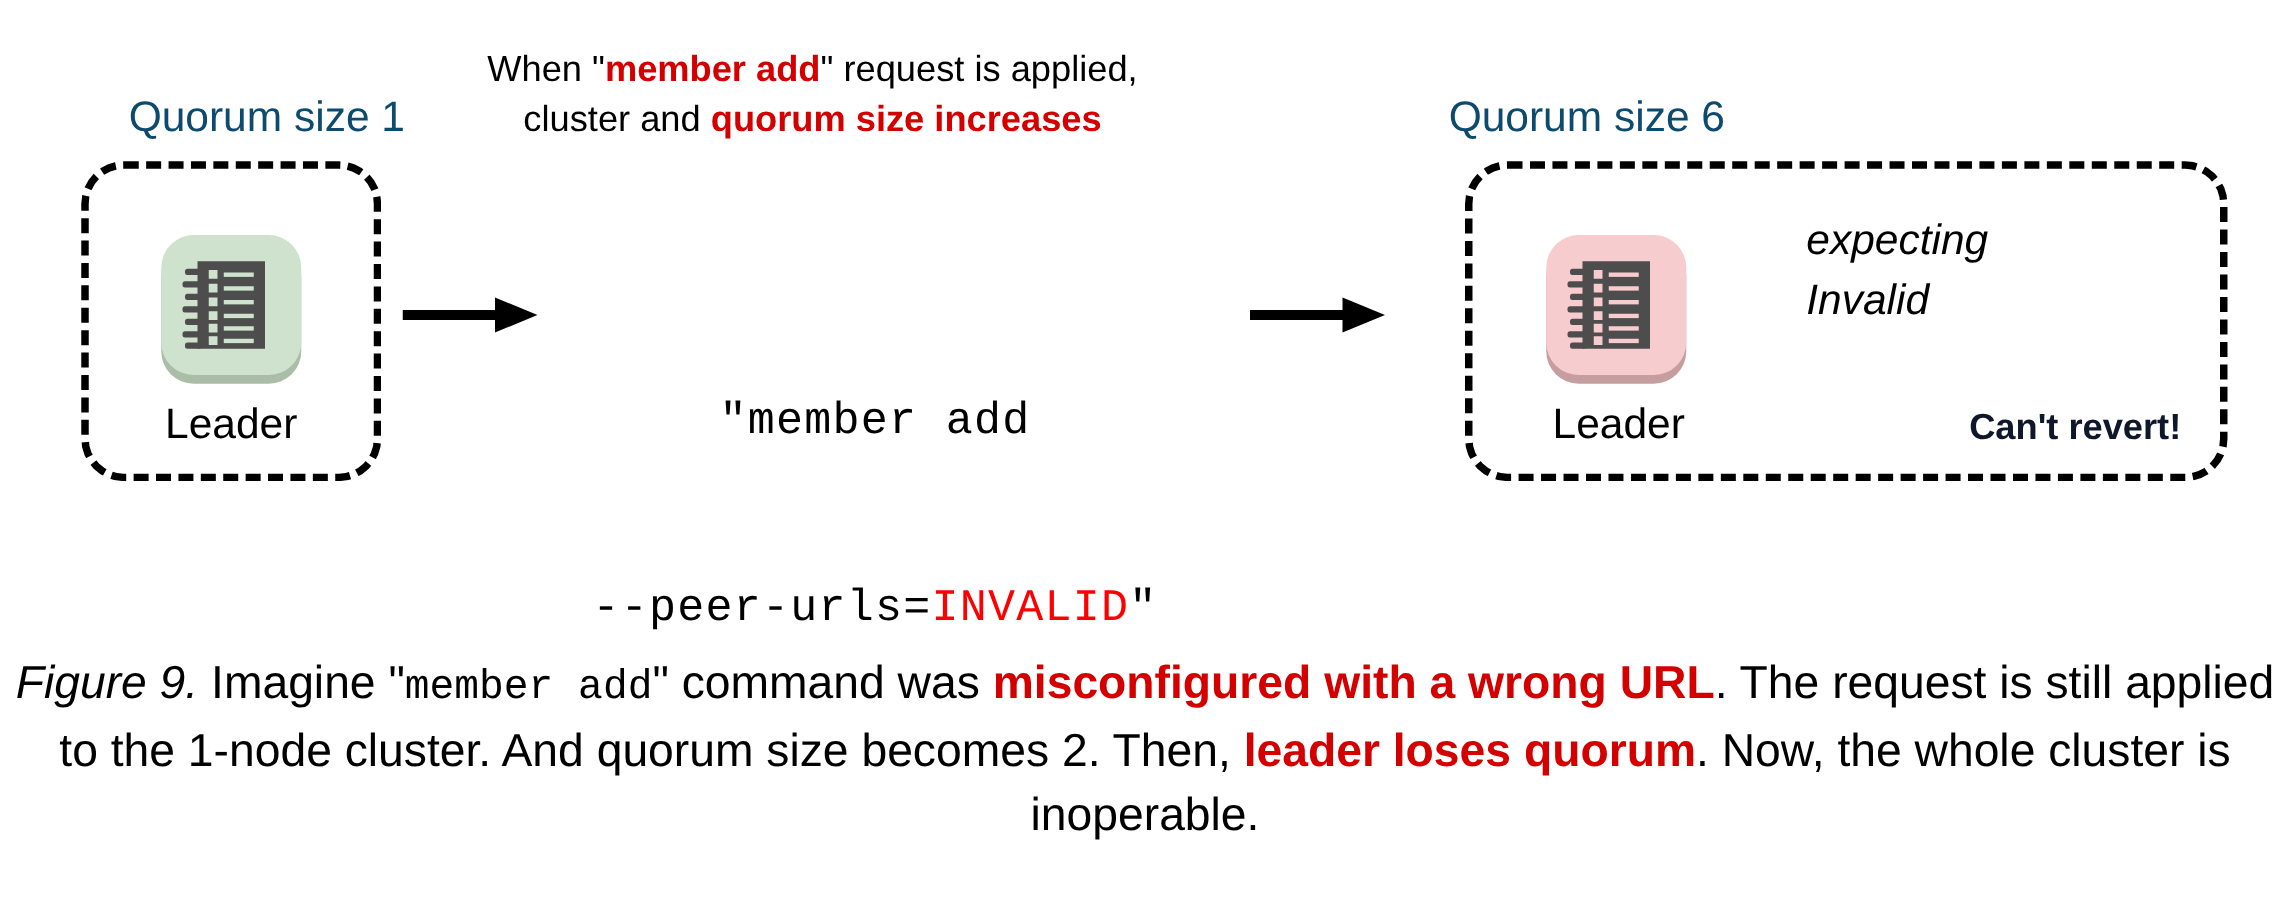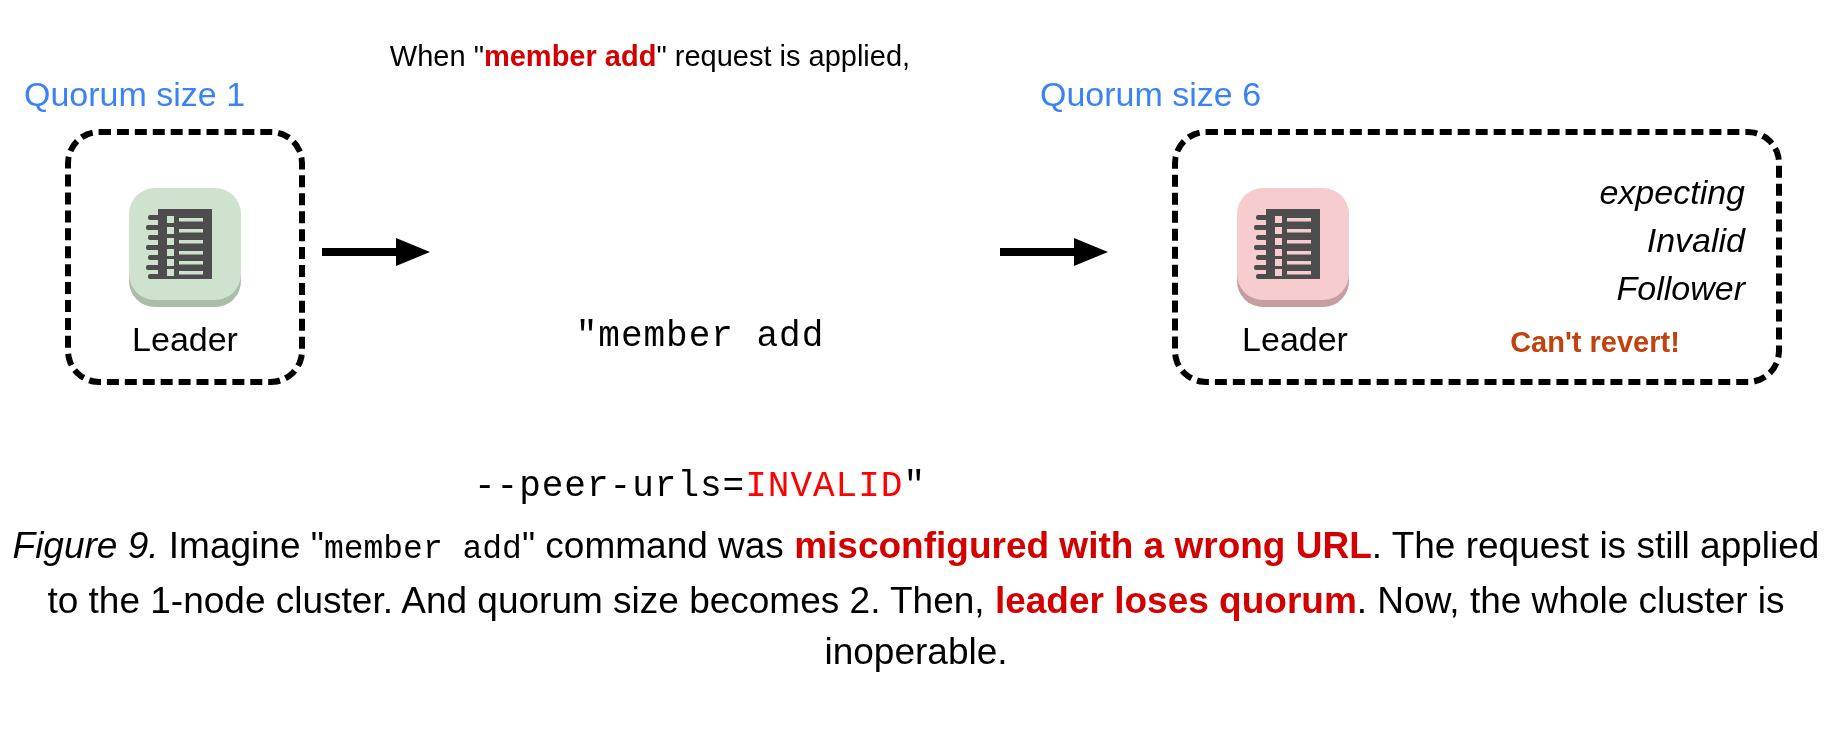--- a/index.html
+++ b/index.html
@@ -32,22 +32,22 @@
   #top-annotation .hl {
     color: #d40000;
     font-weight: bold;
   }
 
   
   .quorum-title {
     font-size: 34px;
     line-height: 40px;
     font-family: "Liberation Sans", sans-serif;
-    color: #3b82f6;
-    text-align: left;
+    color: #0c4a6e;
+    text-align: right;
   }
   #quorum-title-left  { left: 24px;  top: 74px; width: 300px; }
   #quorum-title-right { left: 1040px; top: 74px; width: 340px; }
 
   
   .cluster-box {
     border: 6px dashed #000000;
     border-radius: 34px;
     box-sizing: border-box;
     background: transparent;
@@ -126,32 +126,32 @@
     letter-spacing: 1px;
     white-space: pre;
   }
   #command-text .invalid { color: #ff0000; }
 
   
   #expecting-text {
     left: 1445px;
     top: 168px;
     width: 300px;
-    text-align: right;
+    text-align: left;
     font-style: italic;
     font-size: 34px;
     line-height: 48px;
     font-family: "Liberation Sans", sans-serif;
   }
   #cant-revert {
     left: 1445px;
     top: 325px;
     width: 300px;
-    text-align: center;
-    color: #c2410c;
+    text-align: right;
+    color: #0f172a;
     font-weight: bold;
     font-size: 29px;
     line-height: 34px;
     font-family: "Liberation Sans", sans-serif;
   }
 
   
   #figure-caption {
     left: 0px;
     top: 520px;
@@ -172,20 +172,23 @@
     color: #d40000;
     font-weight: bold;
   }
 </style>
 </head>
 <body>
 
 <div class="abs" id="top-annotation">
   <div>
     <span>When "</span><span class="hl">member add</span><span>" request is applied,</span>
+  </div>
+  <div>
+    <span>cluster and </span><span class="hl">quorum size increases</span>
   </div>
 </div>
 
 <div class="abs quorum-title" id="quorum-title-left">Quorum size 1</div>
 
 <div class="abs cluster-box" id="cluster-box-left"></div>
 
 <div class="node green" id="node-left">
   <div class="tile-shadow"></div>
   <div class="tile"></div>
@@ -271,20 +274,19 @@
       <rect x="50" y="83" width="24" height="3.5"></rect>
     </g>
   </svg>
 </div>
 
 <div class="leader-label" id="leader-label-right">Leader</div>
 
 <div class="abs" id="expecting-text">
   <div>expecting</div>
   <div>Invalid</div>
-  <div>Follower</div>
 </div>
 
 <div class="abs" id="cant-revert">Can't revert!</div>
 
 <div class="abs" id="figure-caption">
   <span class="fig-label">Figure 9.</span><span> Imagine "</span><span class="mono">member add</span><span>" command was </span><span class="hl">misconfigured with a wrong URL</span><span>. The request is still applied to the 1-node cluster. And quorum size becomes 2. Then, </span><span class="hl">leader loses quorum</span><span>. Now, the whole cluster is inoperable.</span>
 </div>
 
 </body></html>

